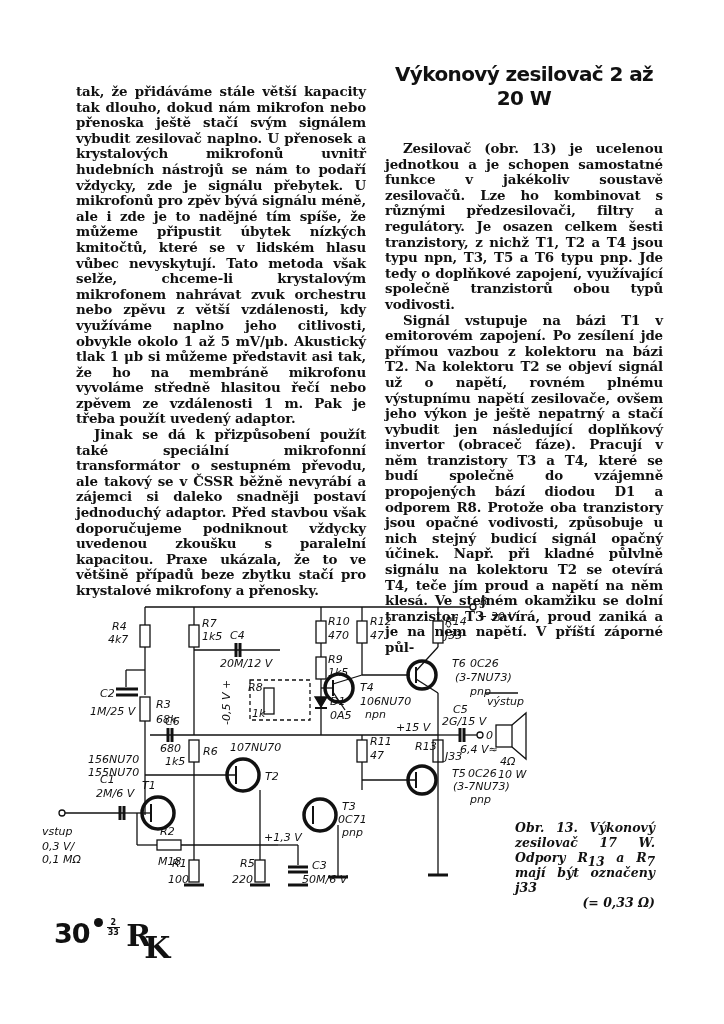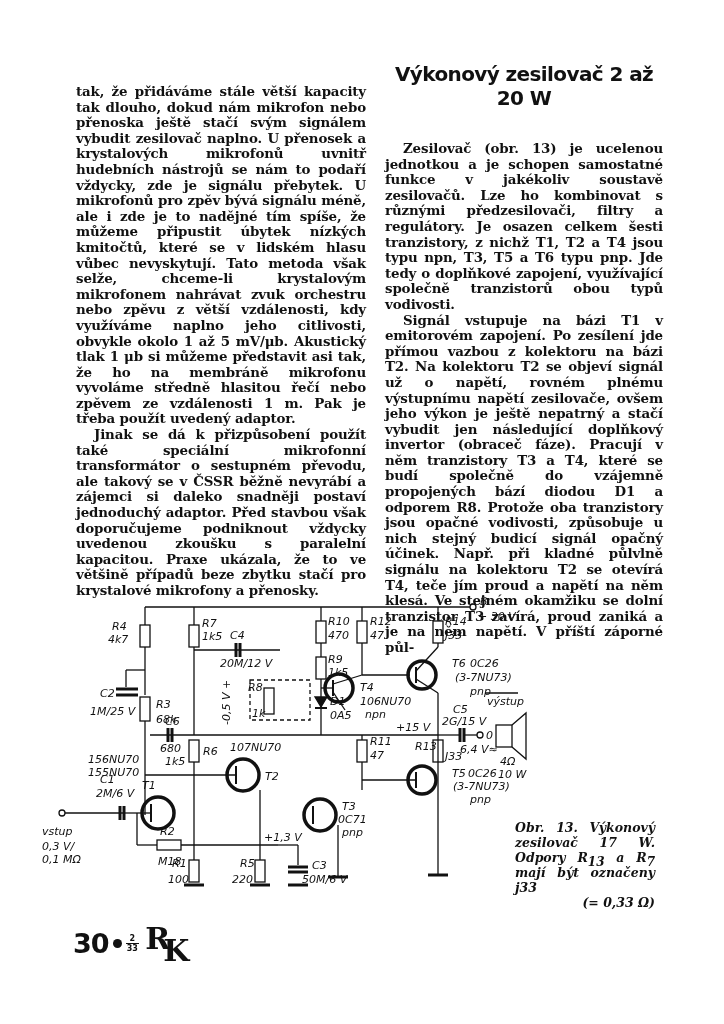--- a/index.html
+++ b/index.html
@@ -8,21 +8,21 @@
   .col p { margin: 0; }
   .col p.ind { text-indent: 18px; }
   #left-col { left: 76px; top: 64px; width: 290px; }
   #right-col { left: 385px; top: 121px; width: 278px; }
   #title { position: absolute; left: 385px; top: 62px; width: 278px; text-align: center; font-family: "DejaVu Sans", "Liberation Sans", sans-serif; font-weight: bold; font-size: 20px; line-height: 24px; letter-spacing: -0.6px; }
   sub { font-size: 12px; line-height: 0; }
   i.v { font-style: italic; }
   #schematic { position: absolute; left: 40px; top: 585px; width: 500px; height: 320px; }
   #caption { position: absolute; left: 515px; top: 820px; width: 140px; font-family: "DejaVu Serif", "Liberation Serif", serif; font-style: italic; font-weight: bold; font-size: 12.5px; line-height: 15px; text-align: justify; }
   #caption .last { text-align: right; display: block; }
-  #footer { position: absolute; left: 73px; top: 918px; height: 50px; display: flex; align-items: center; }
+  #footer { position: absolute; left: 54px; top: 918px; height: 50px; display: flex; }
   #page-num { font-family: "DejaVu Sans", "Liberation Sans", sans-serif; font-weight: bold; font-size: 27px; letter-spacing: -1px; }
   #bullet { width: 9px; height: 9px; border-radius: 50%; background: #111; margin: 0 4px; }
   #issue { display: flex; flex-direction: column; align-items: center; font-family: "DejaVu Sans", "Liberation Sans", sans-serif; font-weight: bold; font-size: 8px; line-height: 9px; margin-right: 6px; }
   #issue .num { border-bottom: 1px solid #111; padding: 0 4px; }
   #logo { font-family: "DejaVu Serif", "Liberation Serif", serif; font-weight: 900; font-size: 30px; position: relative; width: 46px; height: 44px; }
   #logo .r { position: absolute; left: 0; top: 0; }
   #logo .k { position: absolute; left: 18px; top: 12px; }
   svg text { font-family: "DejaVu Sans", "Liberation Sans", sans-serif; font-style: italic; font-size: 11px; fill: #111; }
 </style>
 </head>

